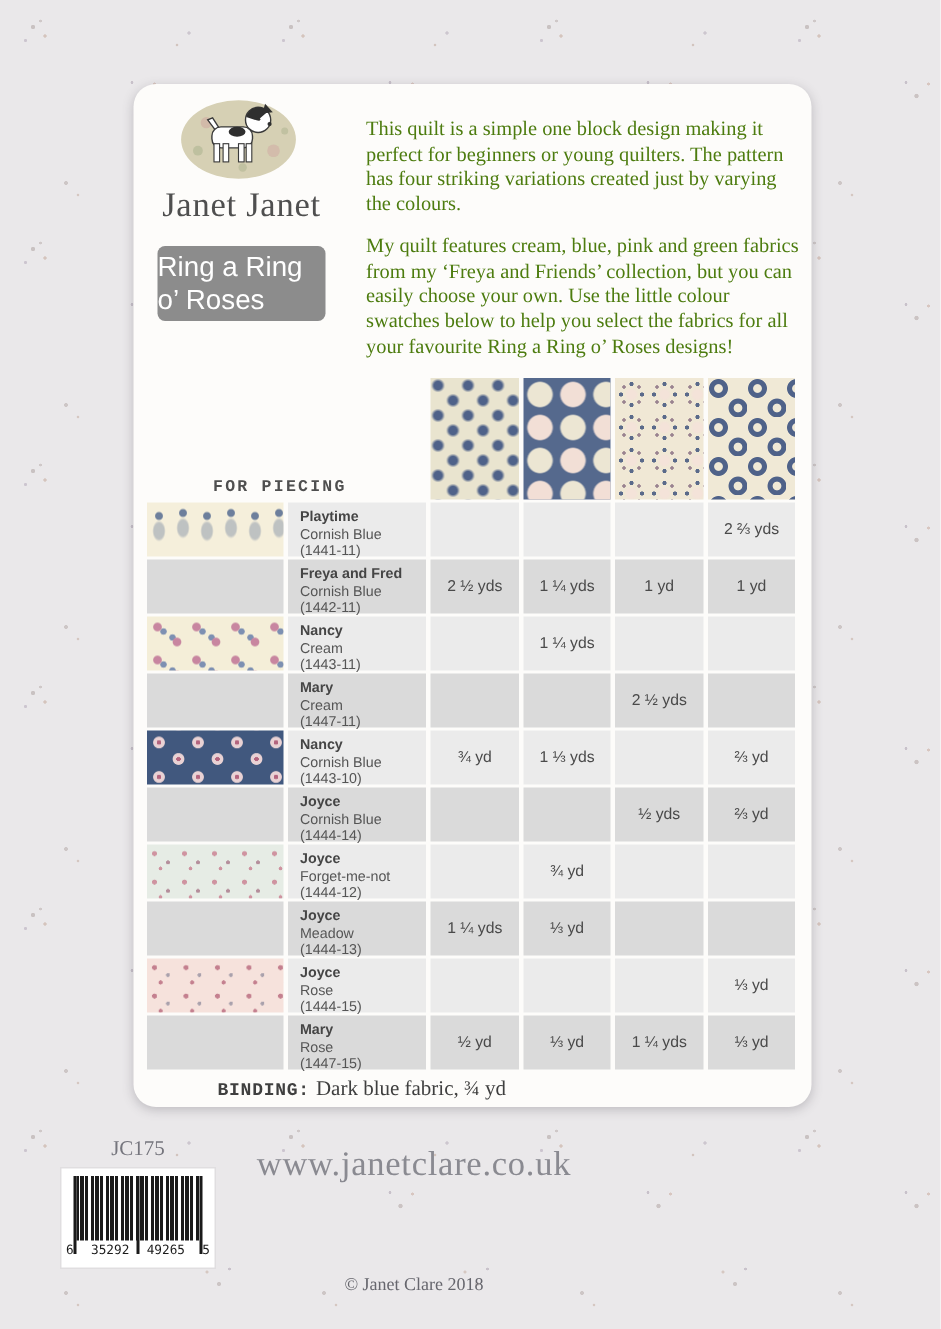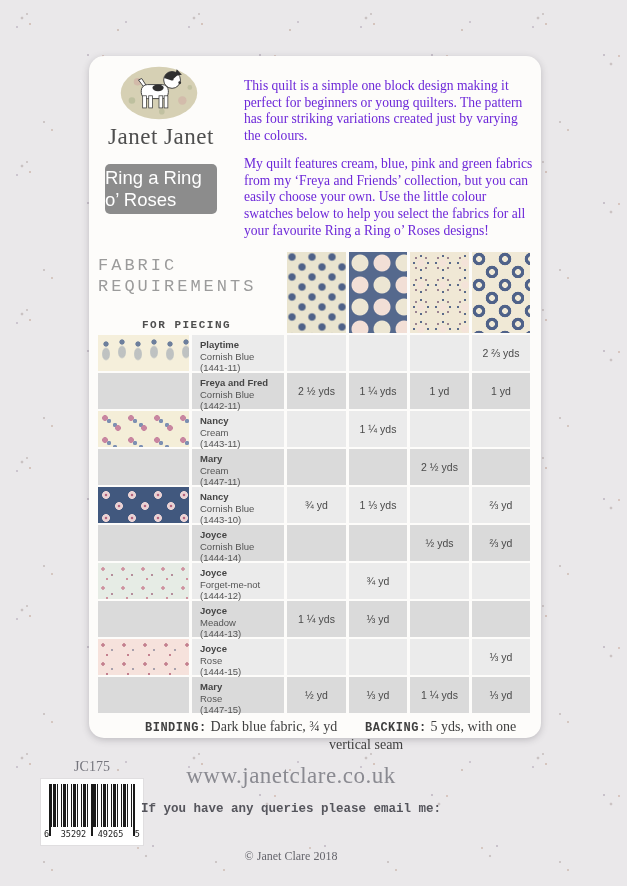--- a/index.html
+++ b/index.html
@@ -38,21 +38,21 @@
   .patternbox{
     position:absolute; left:16px; top:108px; width:112px; height:50px;
     background:#8c8c8c; border-radius:5px; color:#fff;
     font-family:"Liberation Sans", sans-serif; font-size:18.5px;
     display:flex; flex-direction:column; align-items:flex-start; justify-content:center;
     line-height:1.2;
   }
   
   .intro{
     position:absolute; left:155px; top:22px; width:290px;
-    font-size:13.6px; line-height:1.23; color:#6d28d9;font-family:Liberation Serif, serif;
+    font-size:13.6px; line-height:1.23; color:#4d7c0f;font-family:Liberation Serif, serif;
   }
   .intro p{ margin:0 0 11px 0; }
   
   .ftable{
     position:absolute; left:9px; top:196px; width:432px;
     display:grid;
     grid-template-columns:91px 92px 59px 58px 59px 58px;
     grid-template-rows:81px repeat(10,36px);
     gap:2px 3px;
   }
@@ -226,21 +226,21 @@
       #1a1a1a 0 1.5px, #fff 1.5px 2.5px, #1a1a1a 2.5px 5px, #fff 5px 6px,
       #1a1a1a 6px 7.5px, #fff 7.5px 10px);
   }
   .guard{ position:absolute; top:5px; width:2px; height:52px; background:#1a1a1a; }
   .g-left{ left:8px; } .g-mid{ left:50px; } .g-right{ right:8px; }
   .bdigits{
     position:absolute; left:0; bottom:6px; width:100%;
     display:flex; justify-content:space-between; padding:0 3px; box-sizing:border-box;
     font-family:"DejaVu Sans Mono", monospace; font-size:8.5px; color:#1a1a1a;
   }
-  .fcenter{ position:absolute; left:291px; transform:translateX(-50%); white-space:nowrap; text-align:left; }
+  .fcenter{ position:absolute; left:276px; transform:translateX(-50%); white-space:nowrap; text-align:left; }
   .website{ top:763px; font-size:23px; color:#8a8a91; letter-spacing:.5px; }
   .queries{ top:802px; font-family:"Liberation Mono", monospace; font-size:12.5px; font-weight:bold; color:#55555c; }
   .email{ top:818px; font-size:20px; color:#83838b; }
   .copyright{ top:849px; font-size:12px; color:#66666d; }
 </style>
 </head>
 <body>
 
 <div class="page">
 
@@ -276,24 +276,20 @@
     </div>
 
     <div class="intro">
       <p>This quilt is a simple one block design making it perfect for beginners or young quilters. The pattern has four striking variations created just by varying the colours.</p>
       <p>My quilt features cream, blue, pink and green fabrics from my ‘Freya and Friends’ collection, but you can easily choose your own. Use the little colour swatches below to help you select the fabrics for all your favourite Ring a Ring o’ Roses designs!</p>
     </div>
 
     <div class="ftable">
 
       <div class="headblock">
-        <div class="frhead">
-          <div>FABRIC</div>
-          <div>REQUIREMENTS</div>
-        </div>
         <div class="forpiecing">FOR PIECING</div>
       </div>
       <div class="hsw hsw1"></div>
       <div class="hsw hsw2"></div>
       <div class="hsw hsw3"></div>
       <div class="hsw hsw4"></div>
 
       <div class="trow">
         <div class="cell sw-playtime"></div>
         <div class="cell name">
@@ -422,38 +418,33 @@
         <div class="cell val">⅓ yd</div>
         <div class="cell val">1 ¼ yds</div>
         <div class="cell val">⅓ yd</div>
       </div>
     </div>
 
     <div class="bindrow">
       <span class="bind-left">
         <span class="bindlabel">BINDING:</span>
         <span class="bindval">Dark blue fabric, ¾ yd</span>
-      </span>
-      <span class="bind-right">
-        <span class="bindlabel">BACKING:</span>
-        <span class="bindval">5 yds, with one vertical seam</span>
       </span>
     </div>
   </div>
 
   <div class="jc-code">JC175</div>
   <div class="barcode">
     <div class="bars"></div>
     <div class="guard g-left"></div>
     <div class="guard g-mid"></div>
     <div class="guard g-right"></div>
     <div class="bdigits">
       <span>6</span>
       <span>35292</span>
       <span>49265</span>
       <span>5</span>
     </div>
   </div>
   <div class="fcenter website">www.janetclare.co.uk</div>
-  <div class="fcenter queries">If you have any queries please email me:</div>
   <div class="fcenter copyright">© Janet Clare 2018</div>
 
 </div>
 
 </body></html>

